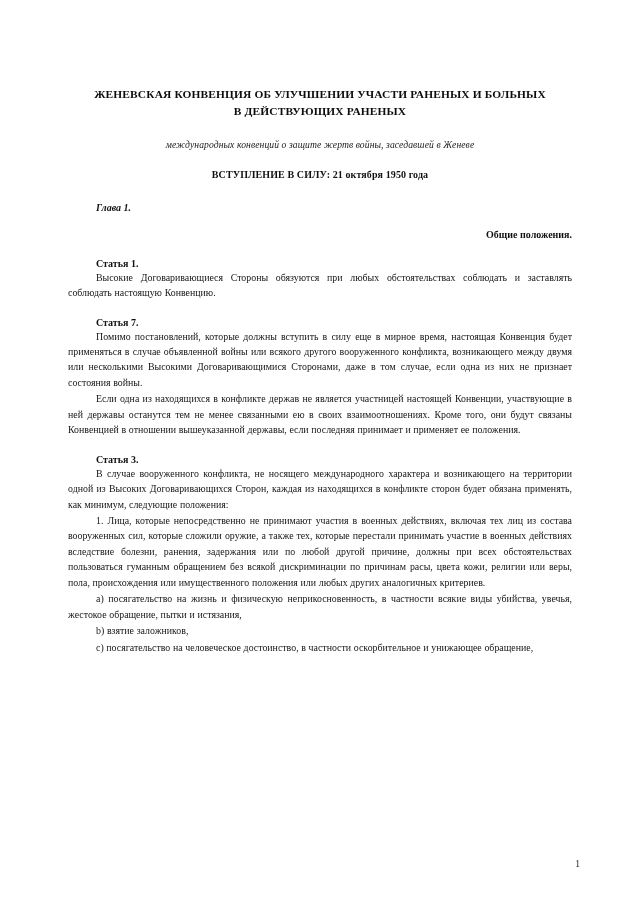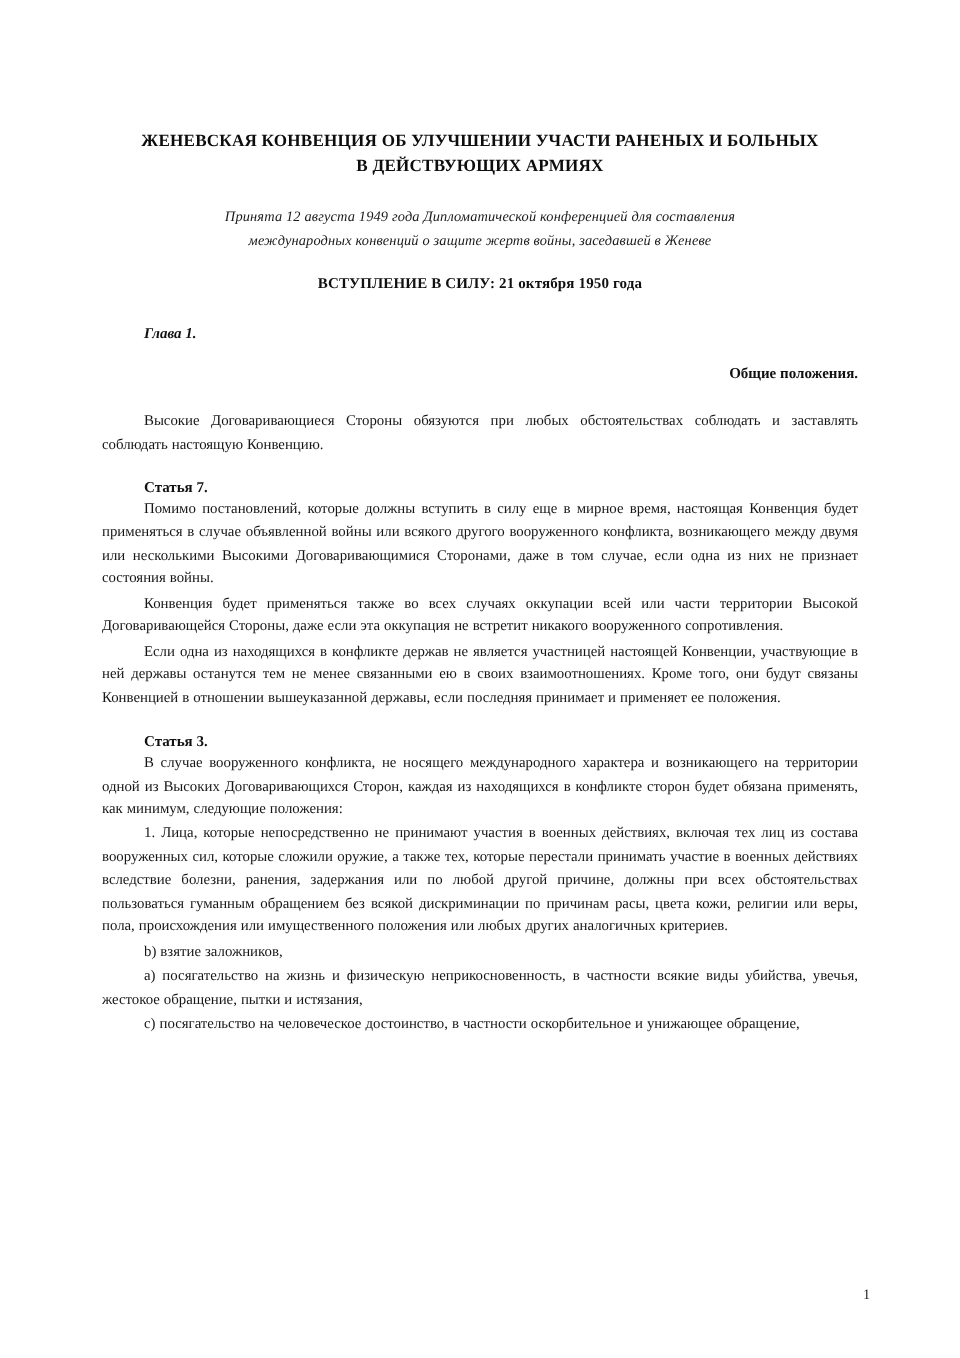--- a/index.html
+++ b/index.html
@@ -108,43 +108,42 @@
   }
 </style>
 </head>
 <body>
 
 <div class="page">
   <div class="content">
 
     <h1 class="doc-title">
       <span class="tline">ЖЕНЕВСКАЯ КОНВЕНЦИЯ ОБ УЛУЧШЕНИИ УЧАСТИ РАНЕНЫХ И БОЛЬНЫХ</span>
-      <span class="tline">В ДЕЙСТВУЮЩИХ АРМИЯХ</span>
+      <span class="tline">В ДЕЙСТВУЮЩИХ РАНЕНЫХ</span>
     </h1>
 
     <div class="subtitle">
-      <span class="sline">Принята 12 августа 1949 года Дипломатической конференцией для составления</span>
       <span class="sline">международных конвенций о защите жертв войны, заседавшей в Женеве</span>
     </div>
 
     <div class="entry-force">ВСТУПЛЕНИЕ В СИЛУ: 21 октября 1950 года</div>
 
     <div class="chapter">Глава 1.</div>
     <div class="chapter-sub">Общие положения.</div>
 
+    <div class="article-head">Статья 1.</div>
     <p class="para last-of-article">Высокие Договаривающиеся Стороны обязуются при любых обстоятельствах соблюдать и заставлять соблюдать настоящую Конвенцию.</p>
 
     <div class="article-head">Статья 7.</div>
     <p class="para tight">Помимо постановлений, которые должны вступить в силу еще в мирное время, настоящая Конвенция будет применяться в случае объявленной войны или всякого другого вооруженного конфликта, возникающего между двумя или несколькими Высокими Договаривающимися Сторонами, даже в том случае, если одна из них не признает состояния войны.</p>
-    <p class="para tight">Конвенция будет применяться также во всех случаях оккупации всей или части территории Высокой Договаривающейся Стороны, даже если эта оккупация не встретит никакого вооруженного сопротивления.</p>
     <p class="para last-of-article">Если одна из находящихся в конфликте держав не является участницей настоящей Конвенции, участвующие в ней державы останутся тем не менее связанными ею в своих взаимоотношениях. Кроме того, они будут связаны Конвенцией в отношении вышеуказанной державы, если последняя принимает и применяет ее положения.</p>
 
     <div class="article-head">Статья 3.</div>
     <p class="para tight">В случае вооруженного конфликта, не носящего международного характера и возникающего на территории одной из Высоких Договаривающихся Сторон, каждая из находящихся в конфликте сторон будет обязана применять, как минимум, следующие положения:</p>
     <p class="para tight">1. Лица, которые непосредственно не принимают участия в военных действиях, включая тех лиц из состава вооруженных сил, которые сложили оружие, а также тех, которые перестали принимать участие в военных действиях вследствие болезни, ранения, задержания или по любой другой причине, должны при всех обстоятельствах пользоваться гуманным обращением без всякой дискриминации по причинам расы, цвета кожи, религии или веры, пола, происхождения или имущественного положения или любых других аналогичных критериев.</p>
+    <p class="para tight">a) посягательство на жизнь и физическую неприкосновенность, в частности всякие виды убийства, увечья, жестокое обращение, пытки и истязания,</p>
     <p class="para tight">b) взятие заложников,</p>
-    <p class="para tight">a) посягательство на жизнь и физическую неприкосновенность, в частности всякие виды убийства, увечья, жестокое обращение, пытки и истязания,</p>
     <p class="para tight">c) посягательство на человеческое достоинство, в частности оскорбительное и унижающее обращение,</p>
 
   </div>
 
   <div class="page-number">1</div>
 </div>
 
 </body></html>

